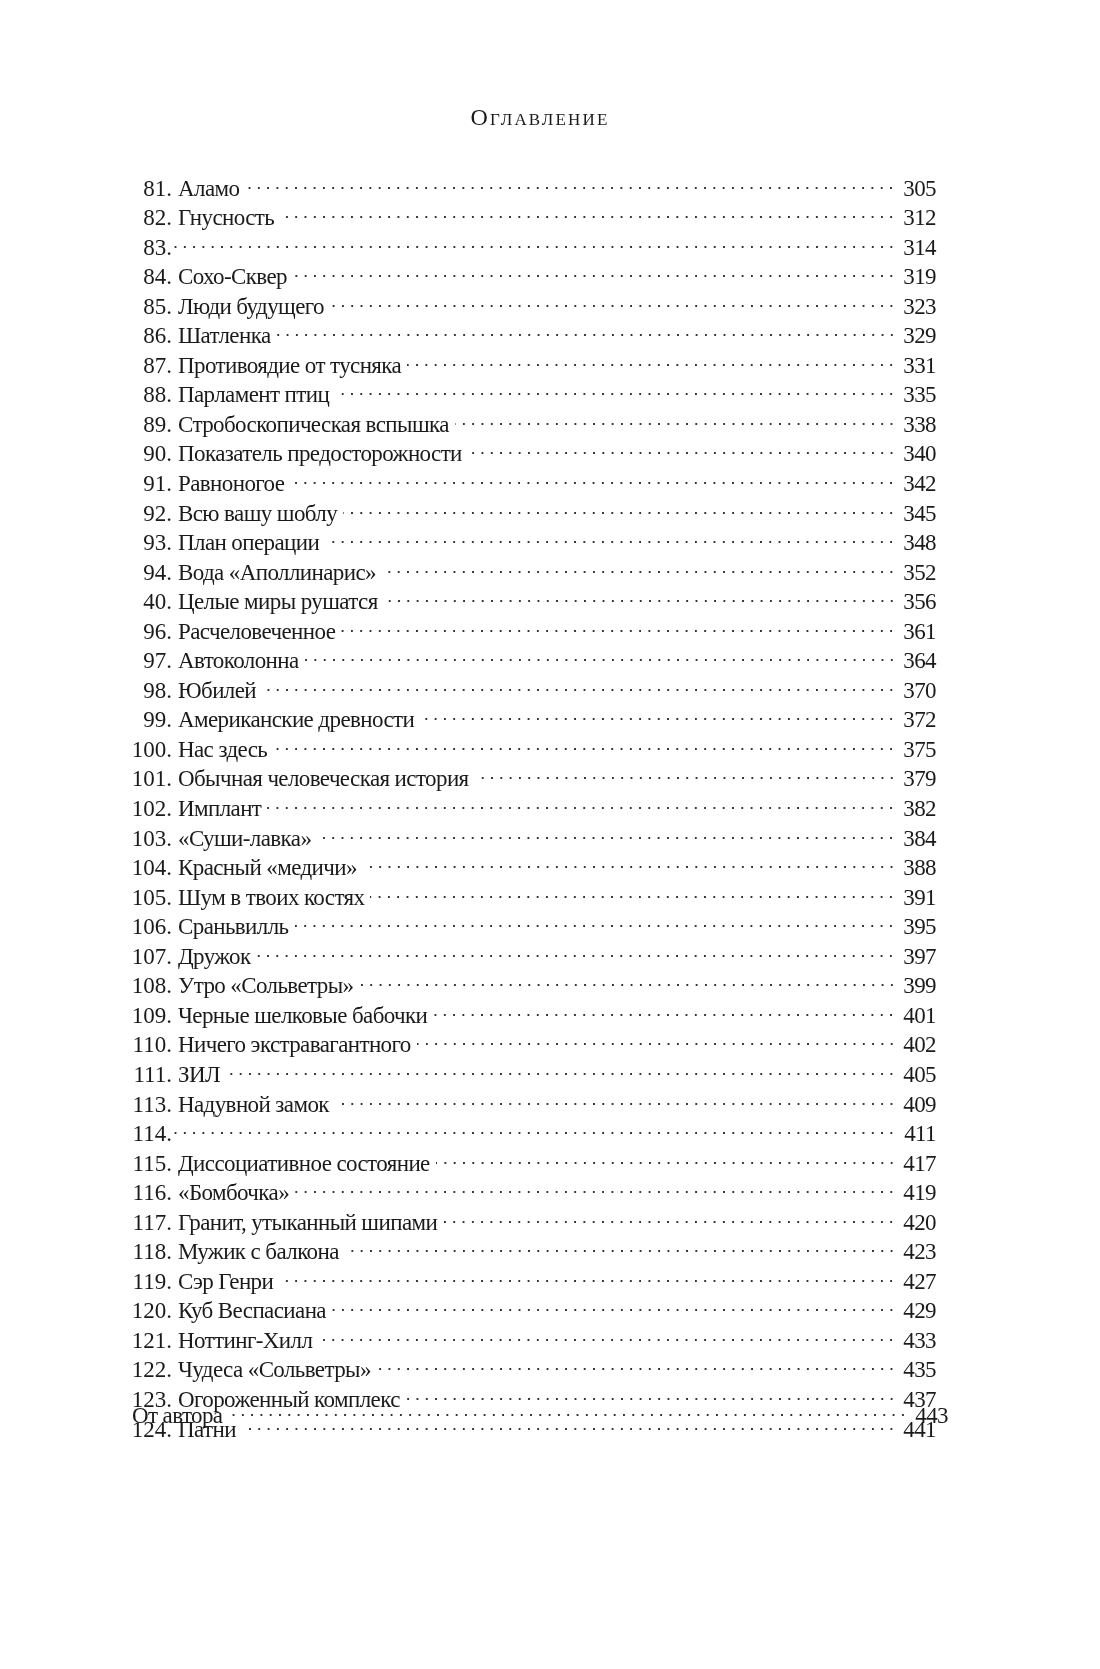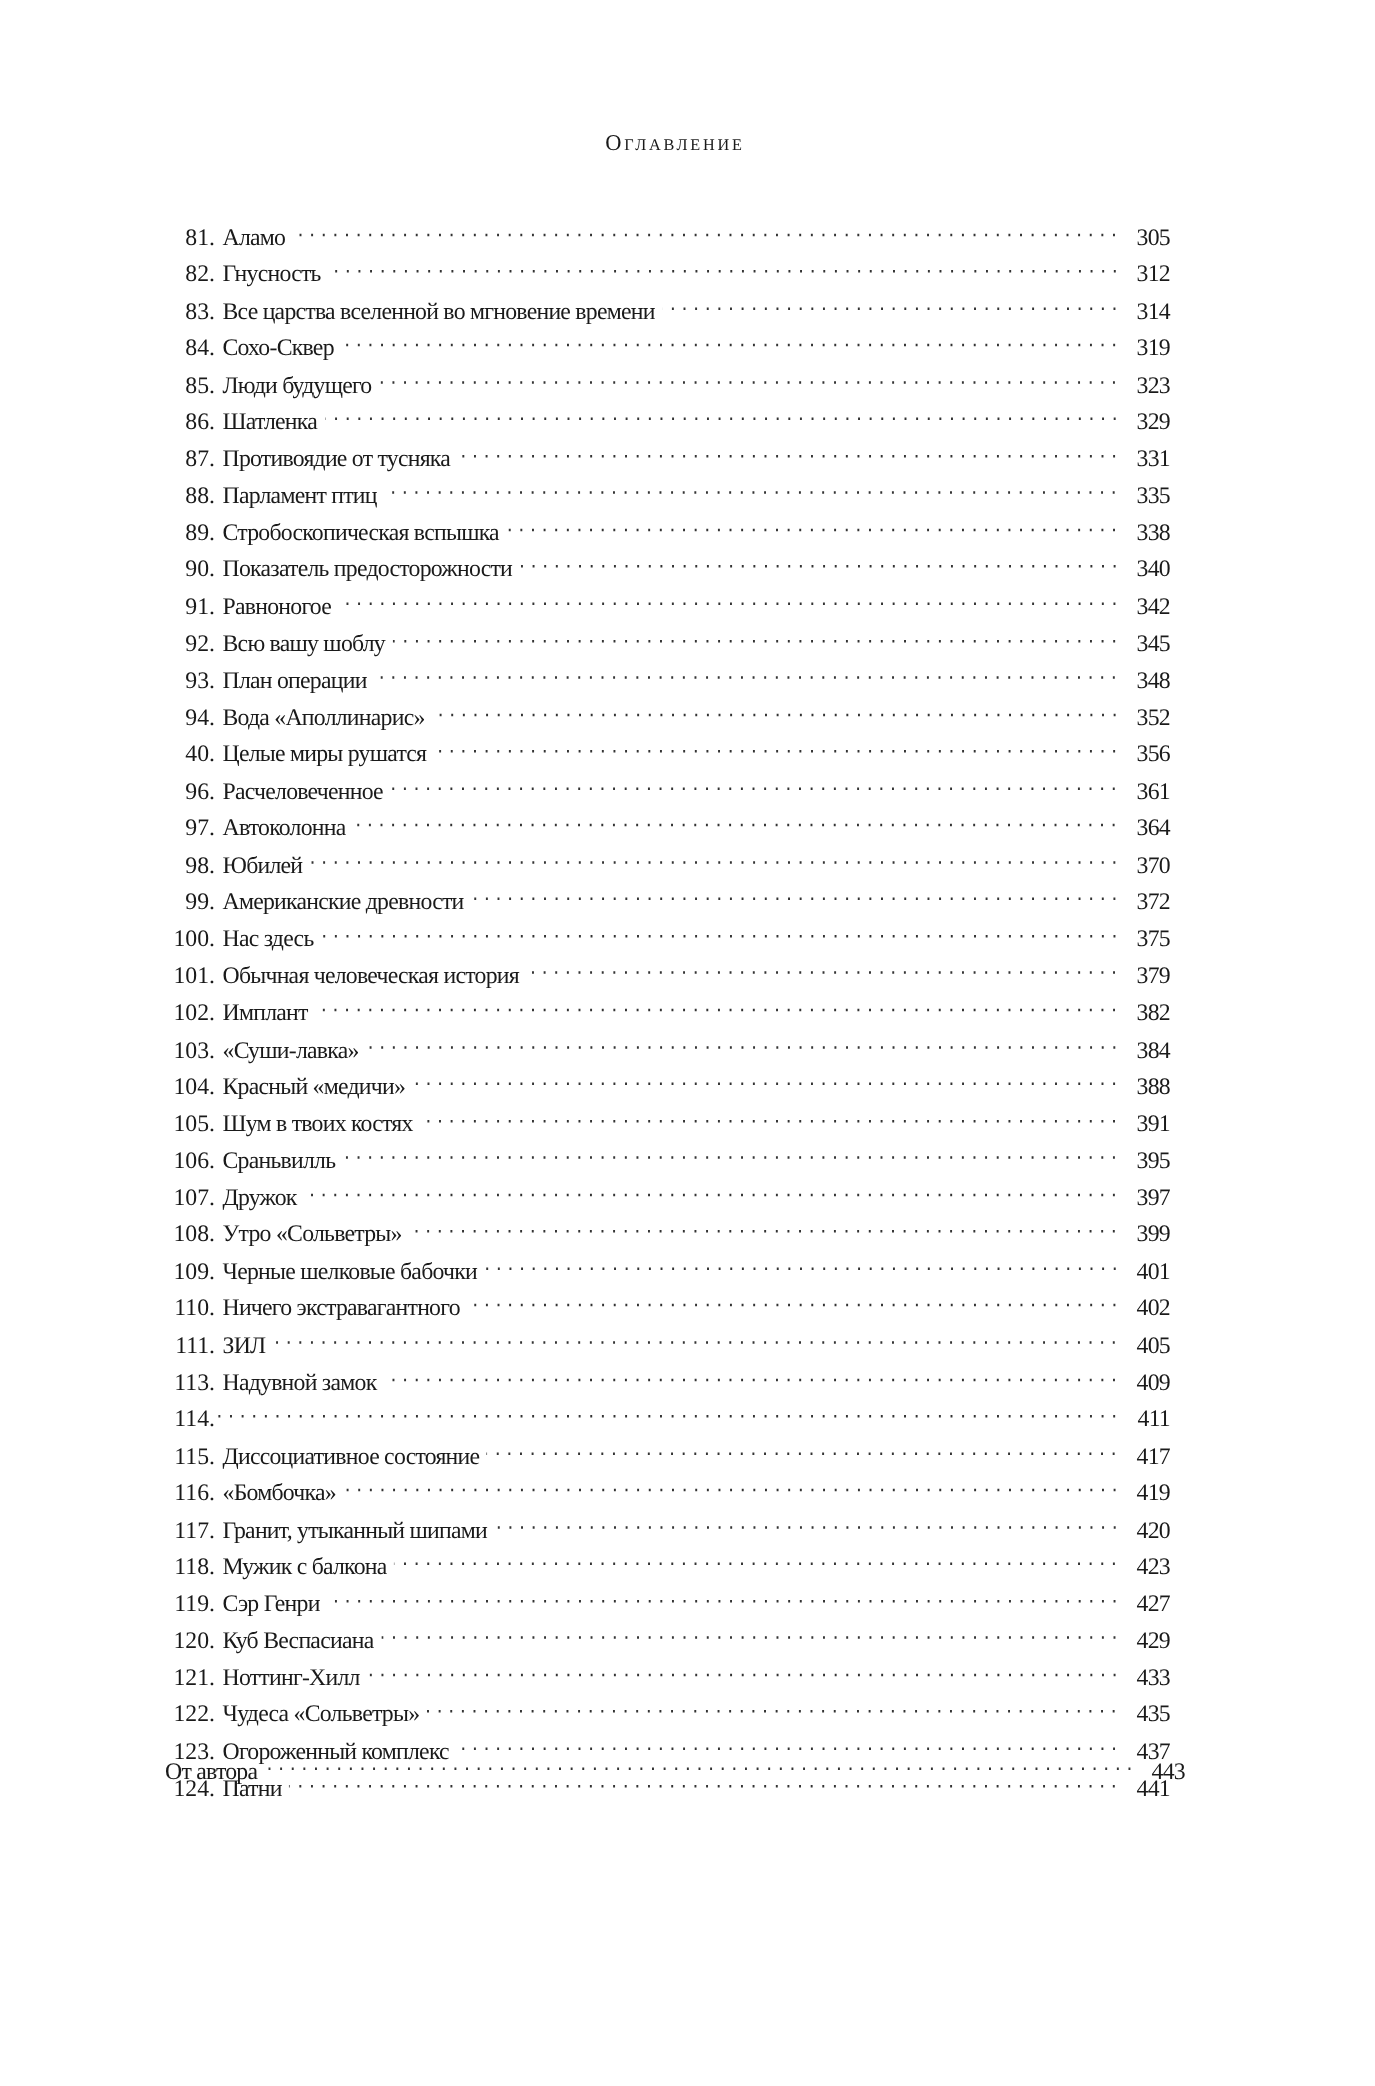--- a/index.html
+++ b/index.html
@@ -14,36 +14,36 @@
       overflow: hidden;
       color: #1a1a1a;
       font-family: "Liberation Serif", "DejaVu Serif", serif;
     }
     .page-title {
       position: absolute;
       left: 0;
       width: 1080px;
       top: 104px;
       text-align: center;
-      font-size: 18px;
+      font-size: 24px;
       letter-spacing: 2.2px;
       font-variant: small-caps;
       color: #1a1a1a;
     }
     .toc {
       position: absolute;
       left: 120px;
       top: 166px;
       width: 816px;
     }
     .toc-row {
       display: flex;
       align-items: baseline;
       height: 29.55px;
-      font-size: 19px;
+      font-size: 23px;
       line-height: 29.55px;
       white-space: nowrap;
     }
     .toc-num {
       display: inline-block;
       text-align: right;
       width: 52px;
       flex: 0 0 auto;
     }
     .toc-title {
@@ -99,21 +99,20 @@
       <span class="toc-page">305</span>
     </div>
     <div class="toc-row">
       <span class="toc-num">82.</span>
       <span class="toc-title">Гнусность</span>
       <span class="toc-leader"></span>
       <span class="toc-page">312</span>
     </div>
     <div class="toc-row">
       <span class="toc-num">83.</span>
-      <span class="toc-title">Все царства вселенной во мгновение времени</span>
       <span class="toc-leader"></span>
       <span class="toc-page">314</span>
     </div>
     <div class="toc-row">
       <span class="toc-num">84.</span>
       <span class="toc-title">Сохо-Сквер</span>
       <span class="toc-leader"></span>
       <span class="toc-page">319</span>
     </div>
     <div class="toc-row">

